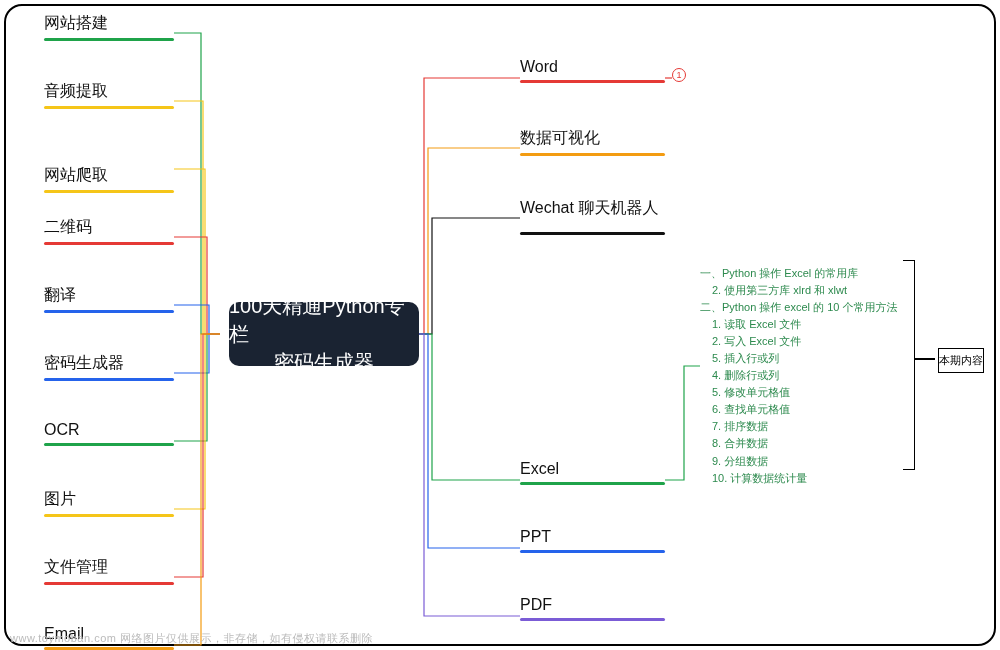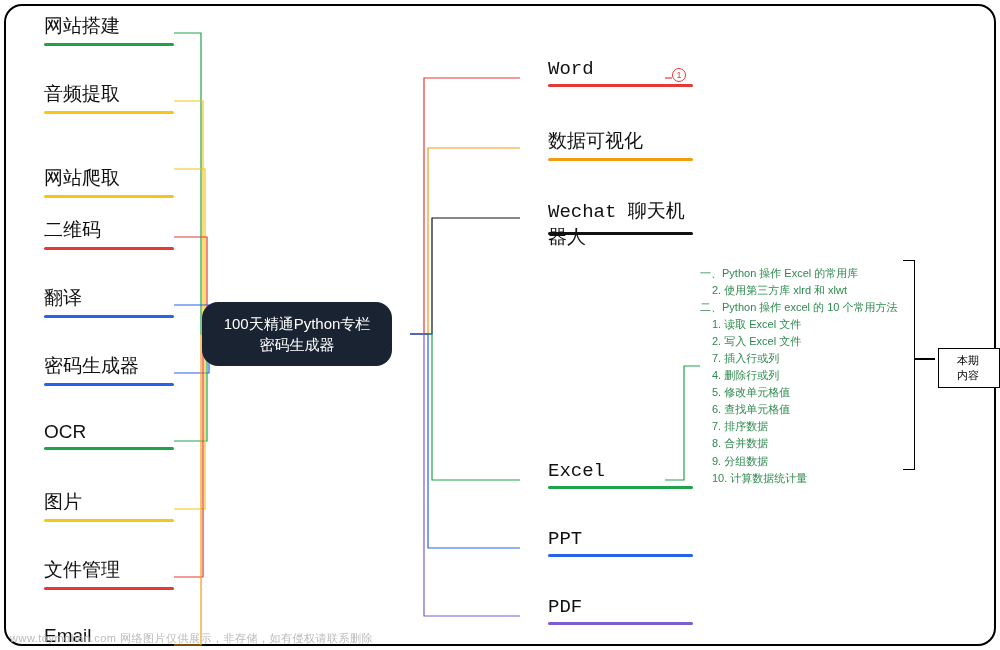--- a/index.html
+++ b/index.html
@@ -1,38 +1,38 @@
 <!DOCTYPE html>
 <html><head>
   <meta charset="utf-8">
   <style>
     * { box-sizing: border-box; margin: 0; padding: 0; }
     body { font-family: "Microsoft YaHei", "PingFang SC", sans-serif; background: #fff; width: 1000px; height: 650px; position: relative; overflow: hidden; }
     .frame { position: absolute; top: 0; left: 0; right: 0; bottom: 0; border: 2px solid #000; border-radius: 18px; margin: 4px; }
     
     
-    .center-node { position: absolute; left: 202px; top: 302px; width: 190px; height: 64px; background: #1a2332; color: #fff; border-radius: 16px; display: flex; flex-direction: column; align-items: center; justify-content: center; font-size: 15px; line-height: 1.4; z-index: 10; }
+    .center-node { position: absolute; left: 229px; top: 302px; width: 190px; height: 64px; background: #1a2332; color: #fff; border-radius: 10px; display: flex; flex-direction: column; align-items: center; justify-content: center; font-size: 20px; line-height: 1.4; z-index: 10; }
     
     
     .left-node { position: absolute; left: 44px; width: 130px; }
-    .node-label { font-size: 19px; color: #111; padding-bottom: 4px; }
+    .node-label { font-size: 16px; color: #111; padding-bottom: 4px; }
     .underline { height: 3px; border-radius: 2px; }
     
     
-    .right-node { position: absolute; left: 548px; width: 145px; font-family: Liberation Mono, monospace; }
+    .right-node { position: absolute; left: 520px; width: 145px; }
     
     
     .detail-box { position: absolute; left: 700px; top: 265px; width: 205px; font-size: 11px; color: #2d8a4e; line-height: 1.55; }
     .detail-box .h { font-weight: 500; }
     .detail-box .s { padding-left: 12px; }
     
     
     .bracket { position: absolute; left: 903px; top: 260px; width: 12px; height: 210px; border-right: 1.5px solid #000; border-top: 1.5px solid #000; border-bottom: 1.5px solid #000; }
     .bracket-mid { position: absolute; left: 915px; top: 358px; width: 20px; height: 1.5px; background: #000; }
-    .bracket-label { position: absolute; left: 938px; top: 348px; border: 1.5px solid #000; padding: 4px 18px; font-size: 11px; background: #fff; }
+    .bracket-label { position: absolute; left: 938px; top: 348px; border: 1.5px solid #000; padding: 4px 0; font-size: 11px; background: #fff; }
     
     
     .badge { position: absolute; width: 14px; height: 14px; border: 1.5px solid #e53935; border-radius: 50%; color: #e53935; font-size: 9px; display: flex; align-items: center; justify-content: center; background: #fff; }
     
     
     svg.wires { position: absolute; top: 0; left: 0; width: 1000px; height: 650px; pointer-events: none; }
     svg.wires path { fill: none; stroke-width: 1.2; }
     
     
     .wm { position: absolute; bottom: 4px; left: 10px; font-size: 11px; color: #bbb; letter-spacing: 0.5px; }
@@ -141,21 +141,21 @@
 <div class="badge" style="left:672px;top:68px">
     <span>1</span>
   </div>
 
 <div class="detail-box">
   <div class="h">一、Python 操作 Excel 的常用库</div>
   <div class="s">2. 使用第三方库 xlrd 和 xlwt</div>
   <div class="h">二、Python 操作 excel 的 10 个常用方法</div>
   <div class="s">1. 读取 Excel 文件</div>
   <div class="s">2. 写入 Excel 文件</div>
-  <div class="s">7. 插入行或列</div>
+  <div class="s">5. 插入行或列</div>
   <div class="s">4. 删除行或列</div>
   <div class="s">5. 修改单元格值</div>
   <div class="s">6. 查找单元格值</div>
   <div class="s">7. 排序数据</div>
   <div class="s">8. 合并数据</div>
   <div class="s">9. 分组数据</div>
   <div class="s">10. 计算数据统计量</div>
 </div>
 
 <div class="bracket"></div>

